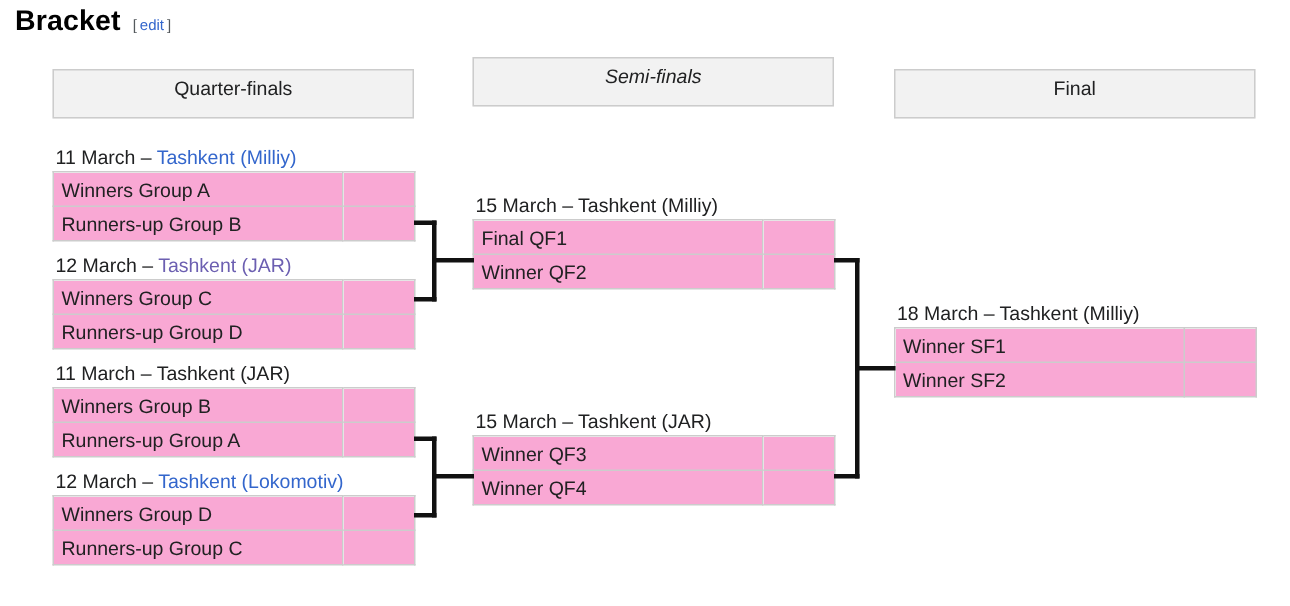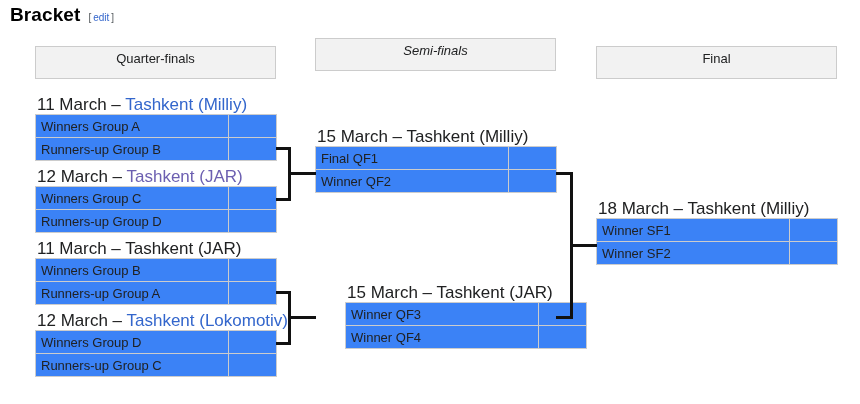--- a/index.html
+++ b/index.html
@@ -61,40 +61,40 @@
   
   .match {
     position: absolute;
     width: 241px;
   }
   .match.final { width: 241px; }
 
   .match-caption {
     height: 18px;
     line-height: 18px;
-    font-size: 17px;
+    font-size: 13px;
     color: #202122;
     white-space: nowrap;
     padding-left: 2px;
     box-sizing: border-box;
   }
   .match-caption a {
     text-decoration: none;
   }
   .match-caption a.lnk { color: #3366cc; }
   .match-caption a.lnk-visited { color: #6c5fb1; }
 
   .match-table {
     border-collapse: collapse;
     width: 241px;
     table-layout: fixed;
   }
   .match-table td {
     border: 1px solid #cccccc;
-    background: #3b82f6;
+    background: #f9a8d4;
     height: 23px;
     font-size: 13px;
     color: #202122;
     padding: 0 0 0 5px;
     box-sizing: border-box;
     white-space: nowrap;
     overflow: hidden;
   }
   .match-table td.team { width: 193px; }
   .match-table td.score { width: 48px; padding: 0; }
@@ -192,21 +192,21 @@
       <td class="score"></td>
     </tr>
     <tr>
       <td class="team">Winner QF2</td>
       <td class="score"></td>
     </tr>
   </tbody>
     </table>
 </div>
 
-<div class="match" style="left:315px; top:284px;margin-left:30px;">
+<div class="match" style="left:315px; top:272px;">
   <div class="match-caption"><span>15 March – Tashkent (JAR)</span></div>
   <table class="match-table">
     <tbody>
         <tr>
       <td class="team">Winner QF3</td>
       <td class="score"></td>
     </tr>
     <tr>
       <td class="team">Winner QF4</td>
       <td class="score"></td>

